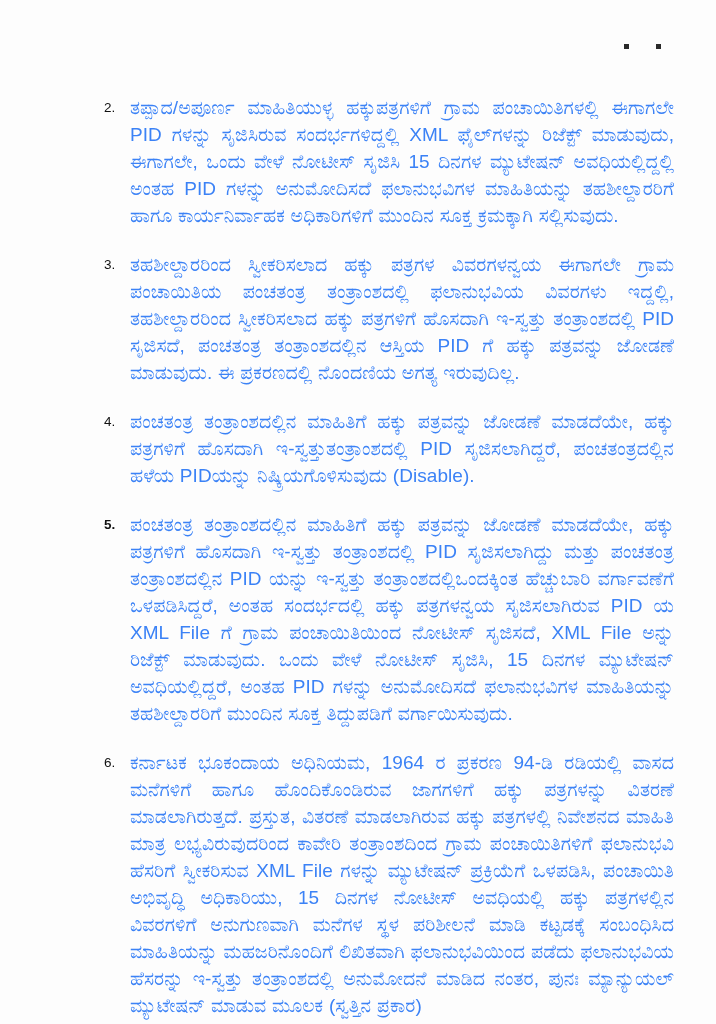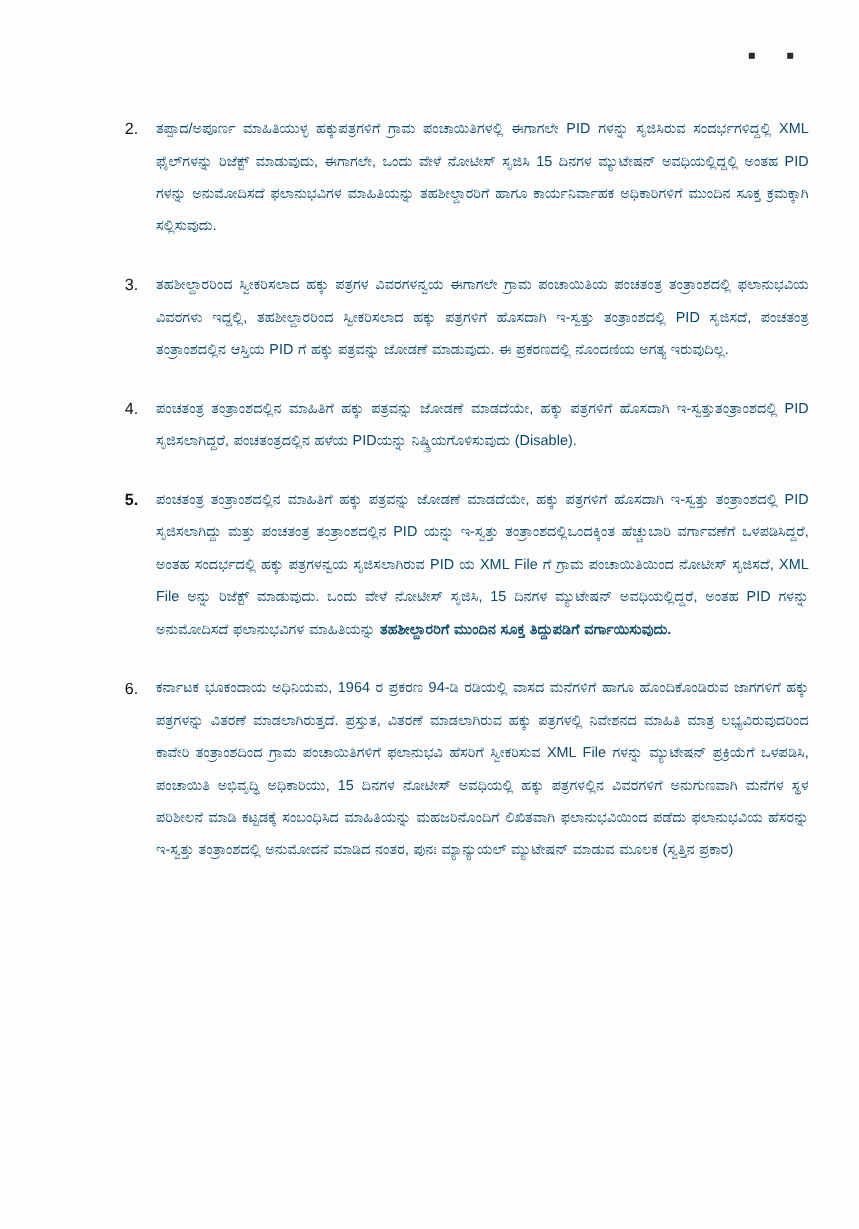--- a/index.html
+++ b/index.html
@@ -60,31 +60,31 @@
     text-align: left;
     font-size: 13.5px;
     line-height: 27px;
     color: #111;
     font-family: "Liberation Sans", "DejaVu Sans", sans-serif;
   }
   .marker.bold { font-weight: bold; }
 
   .body-text {
     flex: 1 1 auto;
-    font-size: 12px;
+    font-size: 19px;
     line-height: 27px;
     text-align: justify;
     text-justify: inter-word;
-    color: #0c4a6e;
+    color: #3b82f6;
     word-spacing: 0.4px;
     letter-spacing: 0.05px;
     font-family: "Liberation Sans", "DejaVu Sans", sans-serif;
   }
   .body-text .b {
-    font-weight: bold;
+    font-weight: normal;
   }
   
   .body-text > span { display: inline; }
 </style>
 </head>
 <body>
 
 <div class="page">
 
   <div class="scan-marks">

